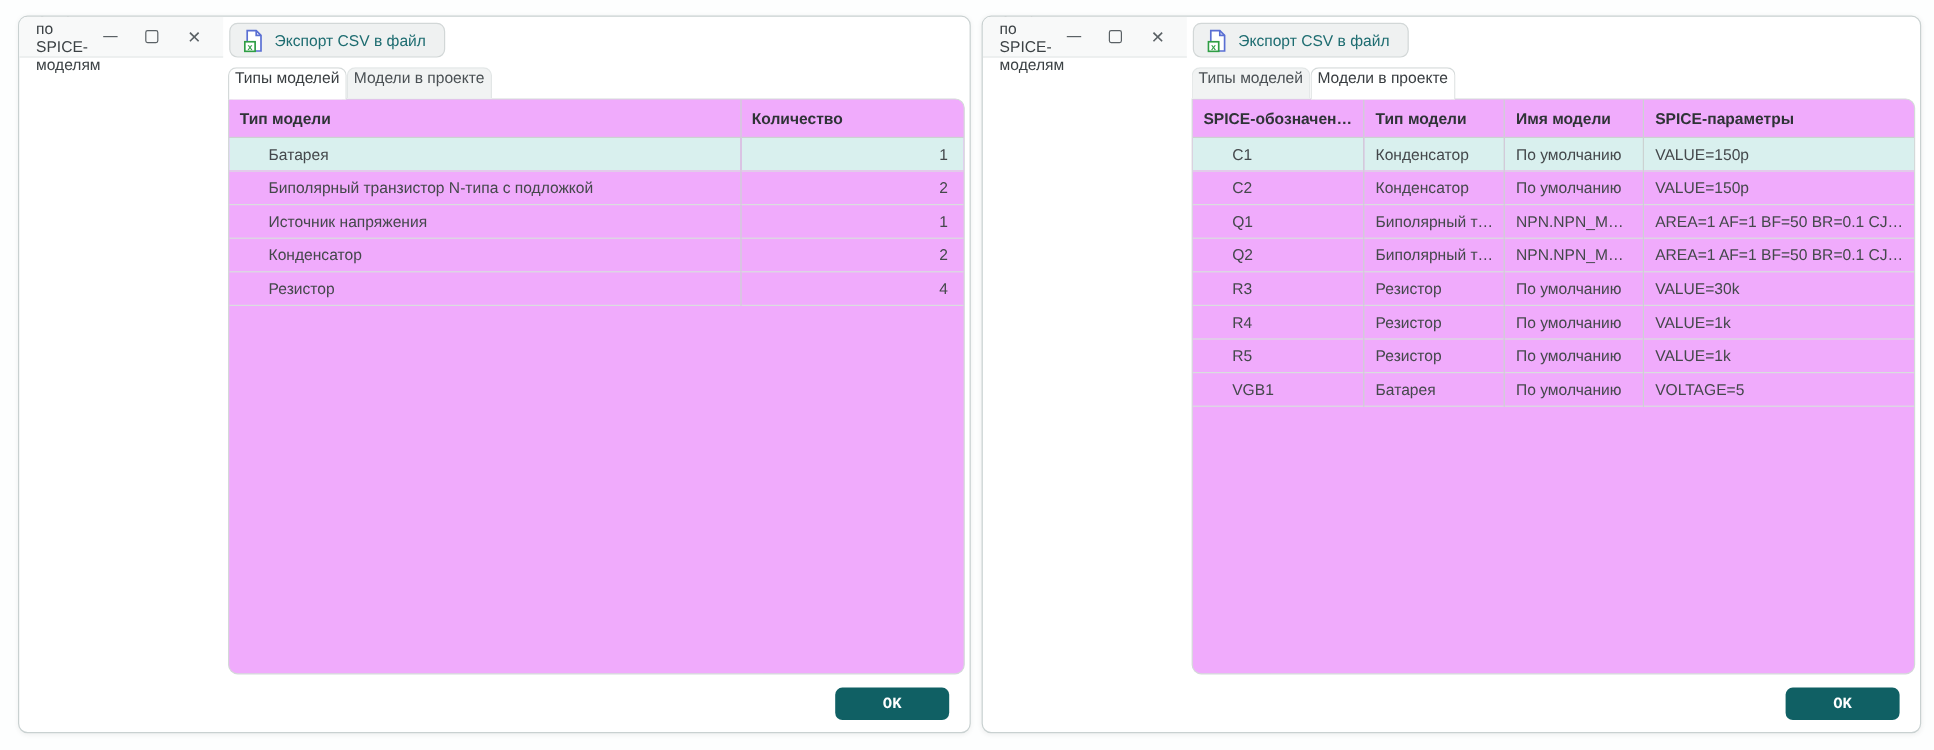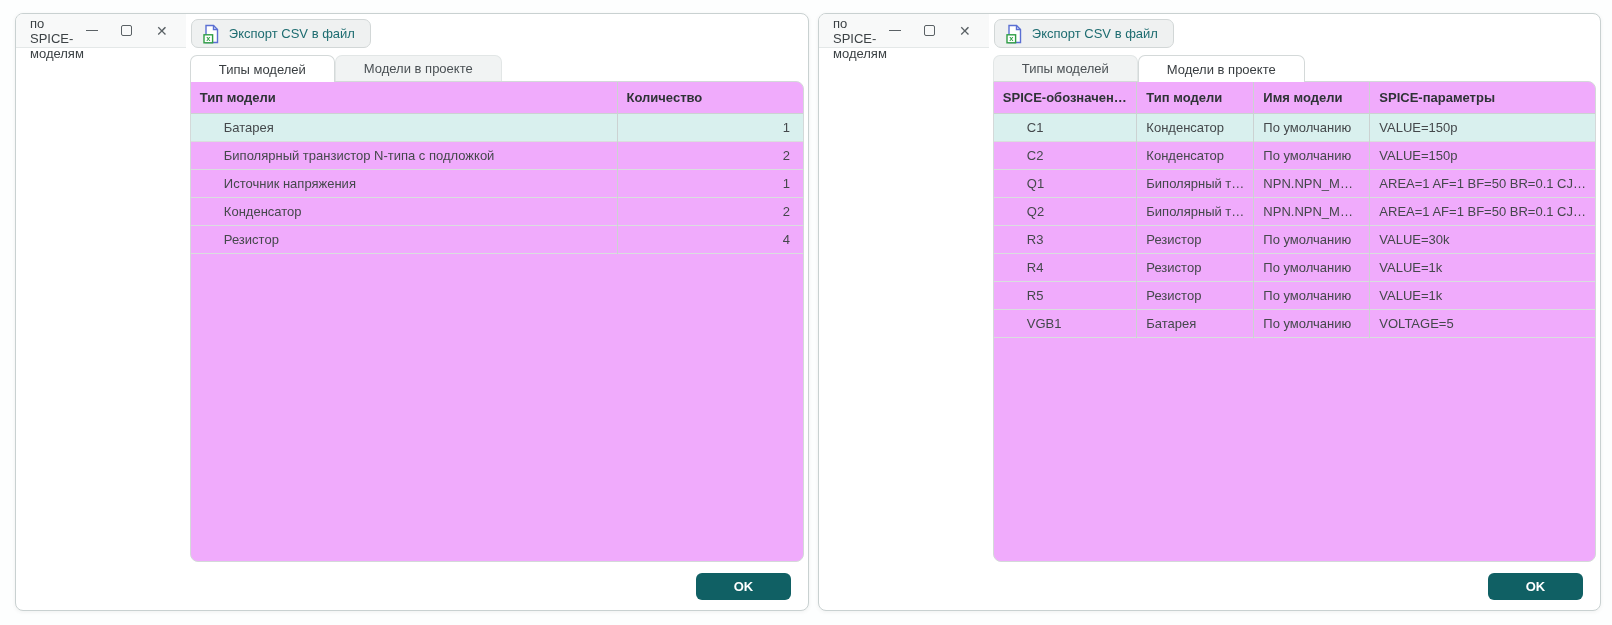--- a/index.html
+++ b/index.html
@@ -31,21 +31,21 @@
 
   .export-row { margin:5px 0 7px 1px; }
   .export-btn {
     display:inline-flex; align-items:center; gap:9px; height:29px; padding:0 15px 0 11px;
     background:#eff1f1; border:1px solid #d2d7d7; border-radius:7px;
     font-size:13px; color:#1d6c70; font-family:inherit; cursor:pointer;
   }
 
   .tabs { display:flex; align-items:flex-end; height:26px; flex:0 0 26px; position:relative; z-index:2; }
   .tab {
-    height:26px; padding:0 28px; display:flex; align-items:center;
+    height:26px; padding:0 5px; display:flex; align-items:flex-start;
     font-size:13px; border:1px solid #e2e6e6; border-bottom:none;
     border-radius:7px 7px 0 0; background:#f1f3f3; color:#4a5054; cursor:pointer;
   }
   .tab.active {
     background:#ffffff; border-color:#d4d9d9; color:#383d40;
     margin-bottom:-1px; height:27px; position:relative; z-index:3;
   }
 
   .pane {
     flex:1; border:1px solid #d4d9d9; border-radius:0 8px 8px 8px;
@@ -62,21 +62,21 @@
   tbody td { padding:6px 8px 6px 9px; color:#44484b; height:28px; }
   tbody tr { border-bottom:1px solid #d9dede;padding-left:15px; }
   th + th, td + td { border-left:1px solid #ccd2d2;margin-top:17px; }
   td.first { padding-left:33px; }
   td.num { text-align:right; padding-right:13px; }
   tr.selected td { background:#d9f0ee; }
 
   .footer { flex:0 0 48px; display:flex; align-items:center; justify-content:flex-end; padding:0 13px; }
   .ok-btn {
     width:95px; height:27px; background:#10606 4; background:#106064; border:none; border-radius:6px;
-    color:#ffffff; font-size:13px; font-weight:700; font-family:Liberation Sans, sans-serif; cursor:pointer;
+    color:#ffffff; font-size:13px; font-weight:700; font-family:Liberation Mono, monospace; cursor:pointer;
   }
 </style>
 </head>
 <body>
 
 <div class="screen">
 
   <div class="window left">
     <div class="titlebar">
       <span class="title">Отчёт по SPICE-моделям</span>

